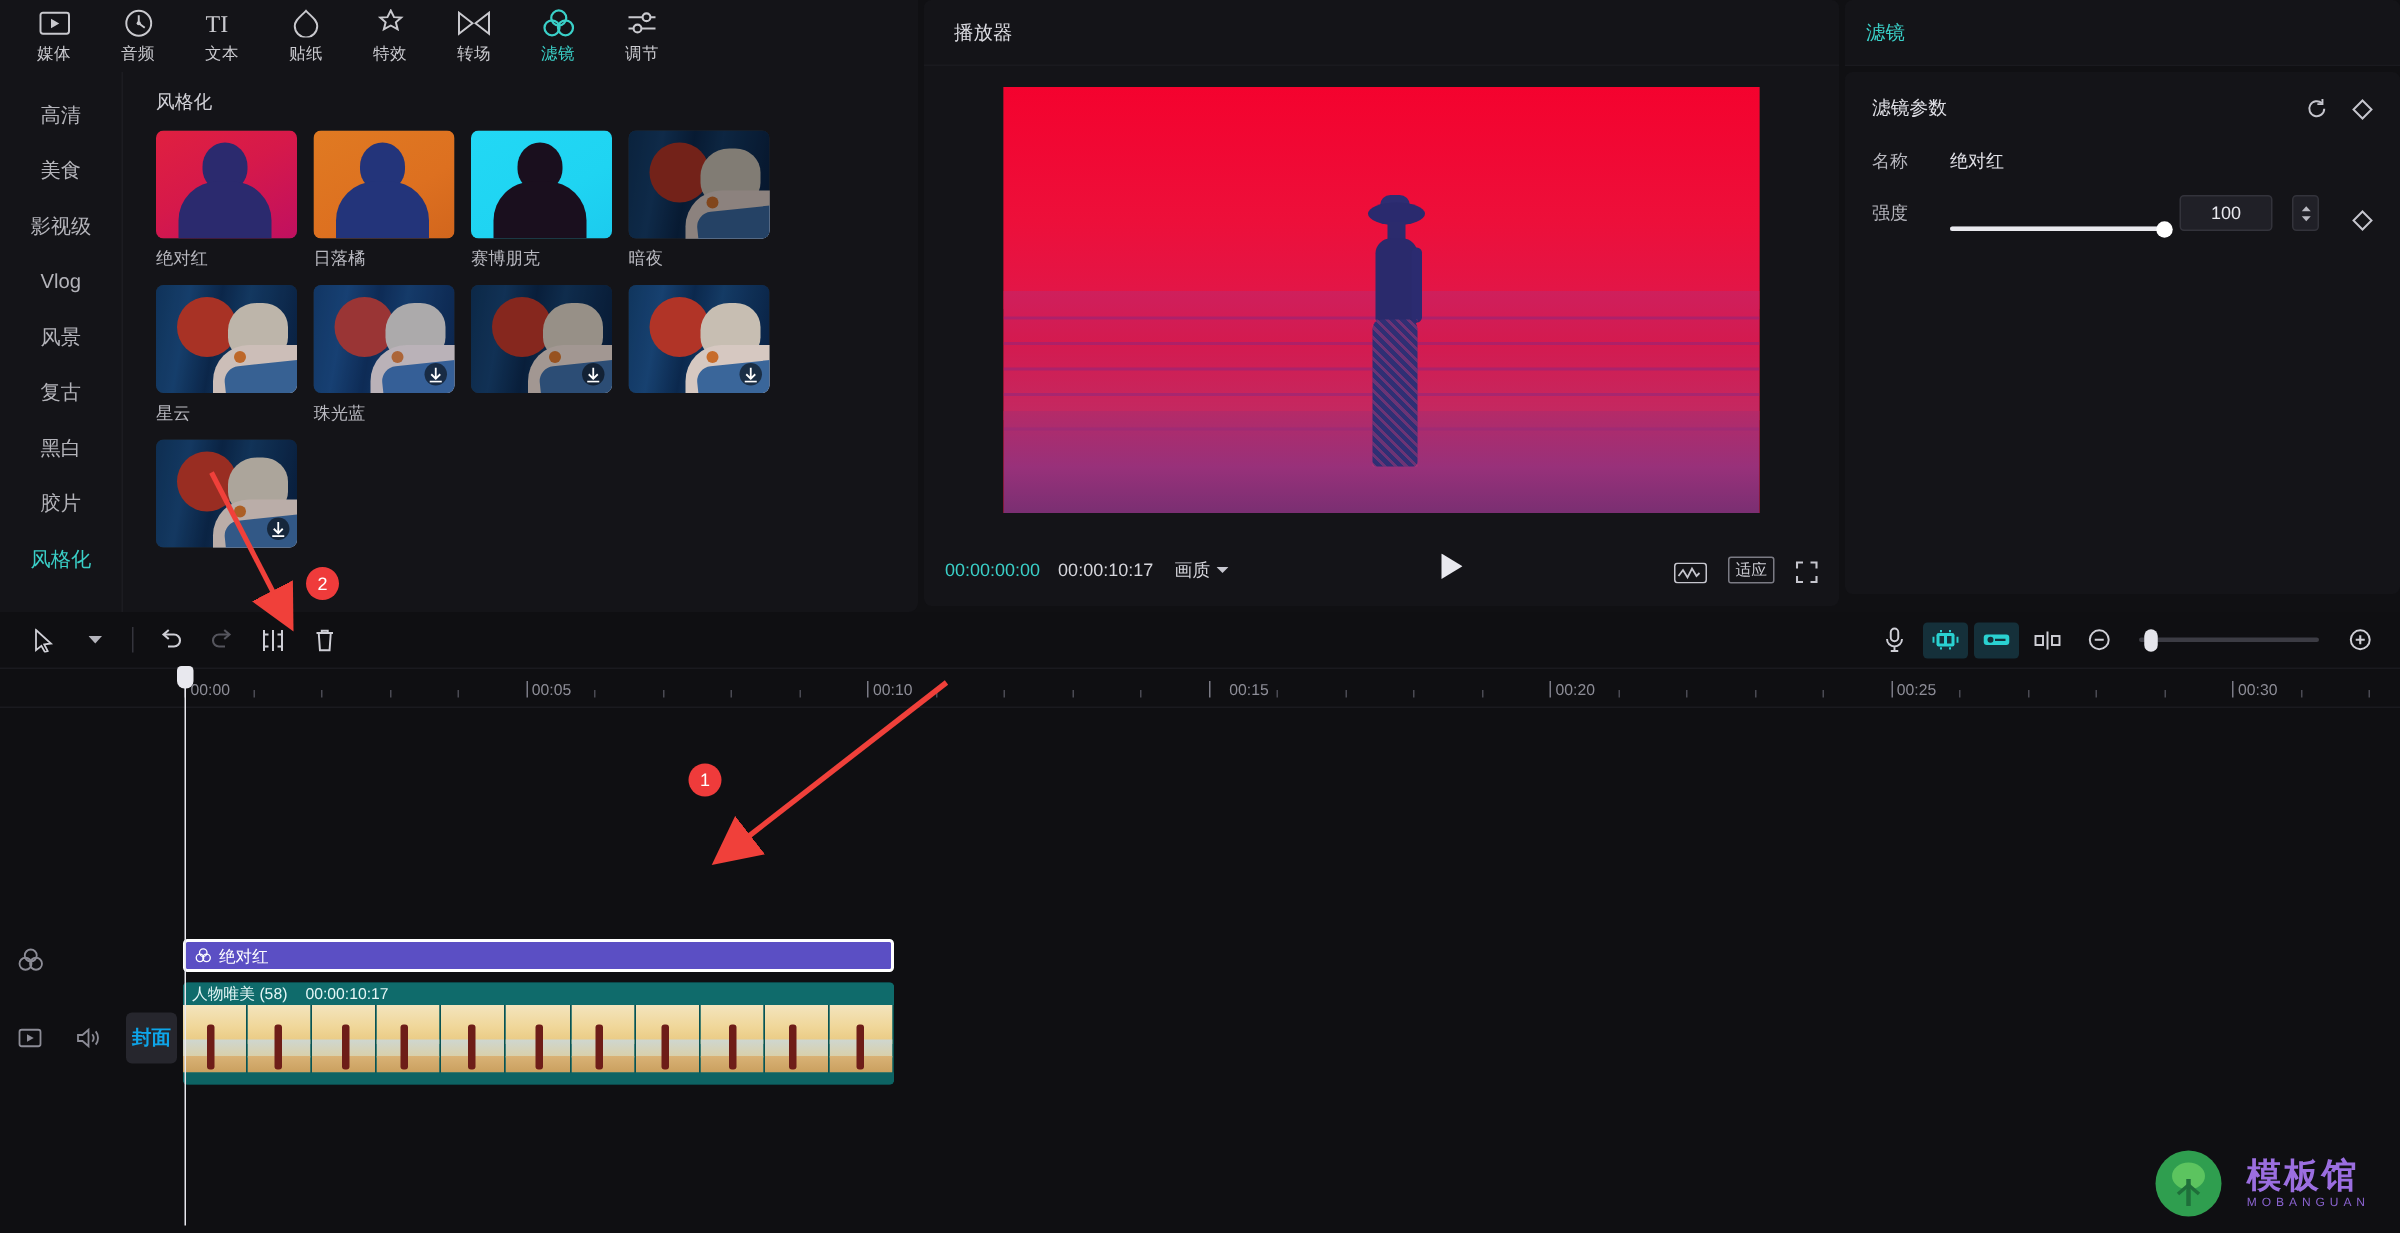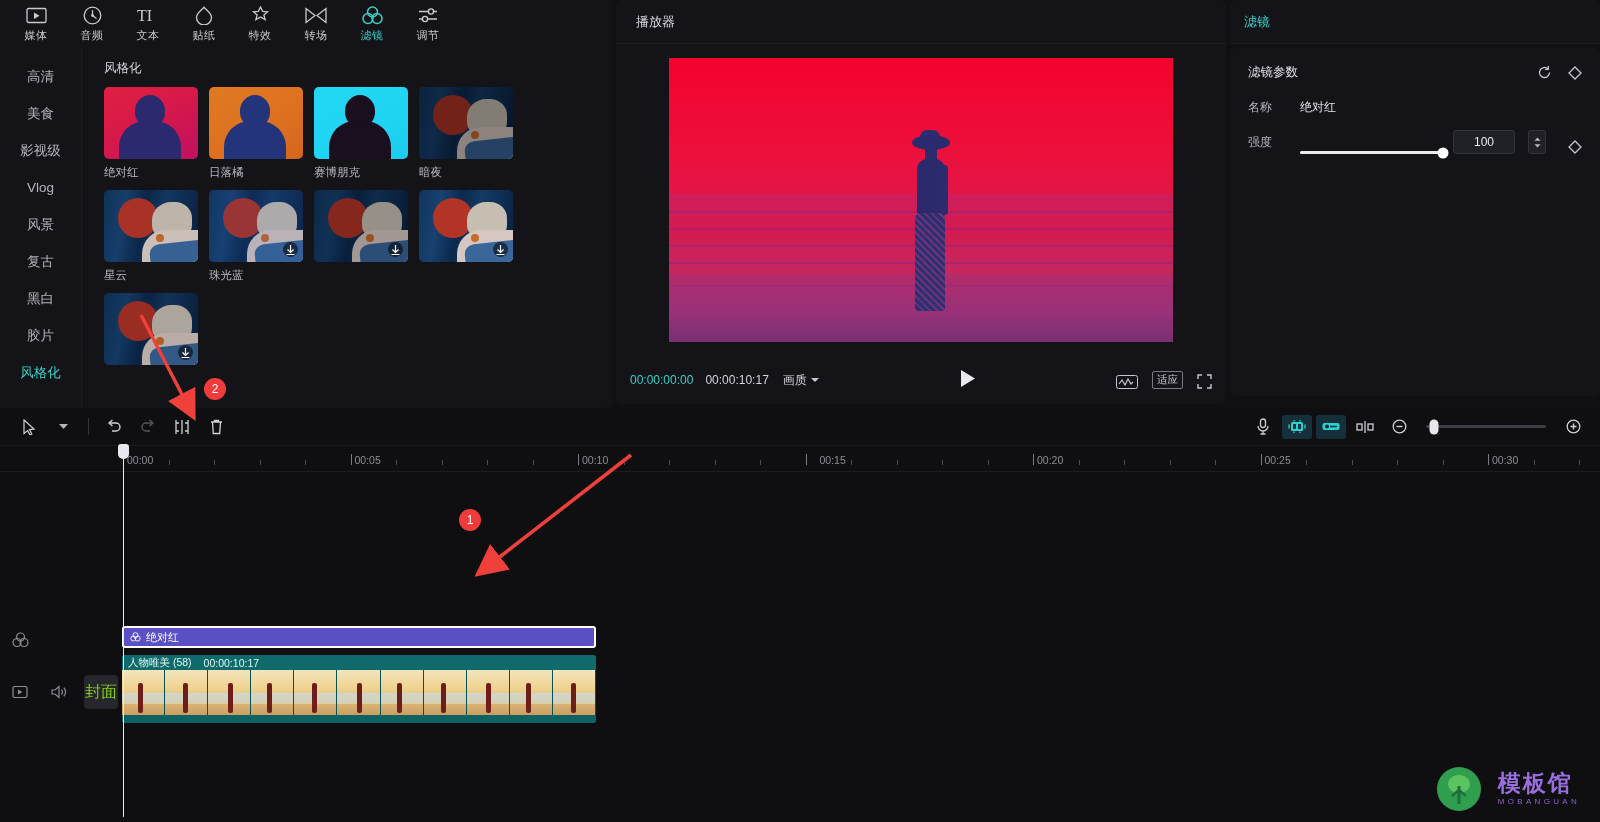--- a/index.html
+++ b/index.html
@@ -275,22 +275,22 @@
   .playhead .ph-handle {
     position: absolute; left: -5px; top: -2px; width: 11px; height: 15px;
     background: #e8e8ee; border-radius: 3px 3px 5px 5px;
   }
   .track-head {
     position: absolute; left: 0; width: 122px; display: flex; align-items: center; gap: 14px;
     padding-left: 8px;
   }
   .th-ico { width: 24px; height: 24px; display: flex; align-items: center; justify-content: center; color: #8c8c96; cursor: pointer; }
   .cover-btn {
-    width: 34px; height: 34px; border-radius: 4px; background: #26262d; color: #84cc16;
-    display: flex; align-items: center; justify-content: center; font-size: 16px; cursor: pointer;
+    width: 34px; height: 34px; border-radius: 4px; background: #26262d; color: #0ea5e9;
+    display: flex; align-items: center; justify-content: center; font-size: 13px; cursor: pointer; font-weight: bold;
   }
   .clip-filter {
     position: absolute; height: 22px; border-radius: 3px;
     background: #5b4fc4; border: 2px solid #ffffff;
     display: flex; align-items: center; gap: 5px; padding-left: 6px; cursor: pointer;
   }
   .clip-filter .cfl { font-size: 11px; color: #fff; }
   .clip-video {
     position: absolute; border-radius: 3px; overflow: hidden; background: #0d6e6e; cursor: pointer;
   }

